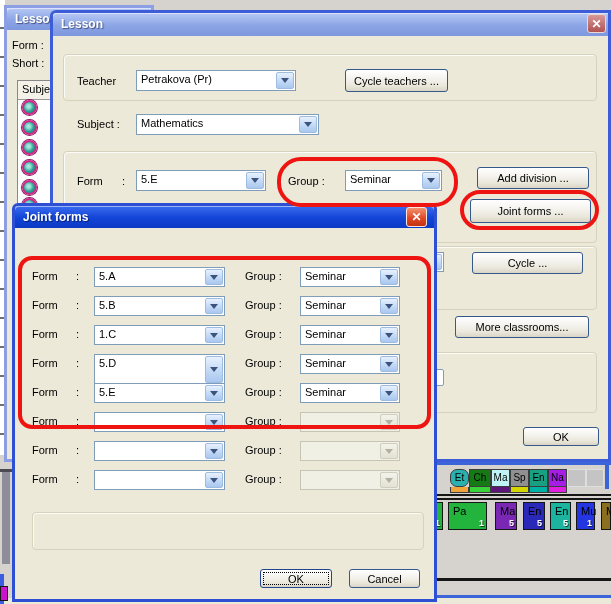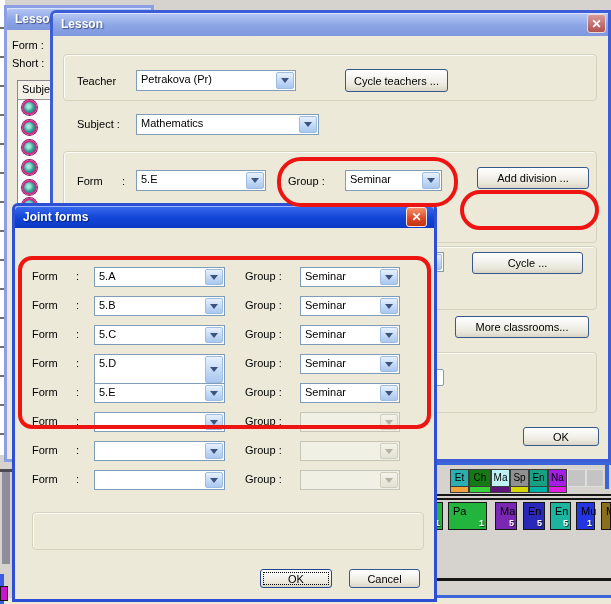--- a/index.html
+++ b/index.html
@@ -72,21 +72,21 @@
 
 <div id="screen">
 
   <div class="abs ruler z1" style="left:0;top:0;width:5px;height:460px;"></div>
   <div class="abs z1" style="left:0;top:455px;width:611px;height:149px;background:#d6d3ce;"></div>
   <div class="abs z1" style="left:0;top:598px;width:611px;height:6px;background:#ece9d8;"></div>
 
   <div class="abs z2" style="left:437px;top:461px;width:174px;height:4px;background:#3a64d8;"></div>
   <div class="abs z2" style="left:605px;top:461px;width:4px;height:28px;background:#3a64d8;"></div>
 
-  <div class="abs scell z2" style="left: 450px; top: 469px; width: 19px; height: 18px; background-color: rgb(42, 176, 174);"><span>Et</span></div>
+  <div class="abs scell z2" style="left: 450px; top: 469px; width: 19px; height: 18px; background-color: rgb(42, 176, 174); border-radius: 7px;"><span>Et</span></div>
   <div class="abs scell z2" style="left: 469px; top: 469px; width: 22px; height: 18px; background-color: rgb(21, 122, 21);"><span>Ch</span></div>
   <div class="abs scell z2" style="left: 491px; top: 469px; width: 19px; height: 18px; background-color: rgb(191, 242, 244);"><span>Ma</span></div>
   <div class="abs scell z2" style="left: 510px; top: 469px; width: 19px; height: 18px; background-color: rgb(144, 144, 144);"><span>Sp</span></div>
   <div class="abs scell z2" style="left: 529px; top: 469px; width: 19px; height: 18px; background-color: rgb(23, 160, 130);"><span>En</span></div>
   <div class="abs scell z2" style="left: 548px; top: 469px; width: 19px; height: 18px; background-color: rgb(164, 30, 230);"><span>Na</span></div>
   <div class="abs graycell z2" style="left:567px;top:469px;width:19px;height:18px;"></div>
   <div class="abs graycell z2" style="left:586px;top:469px;width:18px;height:18px;"></div>
 
   <div class="abs strip z2" style="left: 450px; top: 487px; width: 19px; height: 6px; background-color: rgb(240, 164, 60);"></div>
   <div class="abs strip z2" style="left: 469px; top: 487px; width: 22px; height: 6px; background-color: rgb(58, 212, 58);"></div>
@@ -166,20 +166,21 @@
       </span>
   </div>
   <span class="abs lbl z21" style="left:288px;top:175px;">Group :</span>
   <div class="abs combo z21" style="left:345px;top:170px;width:97px;height:21px;">
     <span class="ctext">Seminar</span>
     <span class="cbtn">
         <i class="tri"></i>
       </span>
   </div>
   <button class="abs xpbtn z21" style="left:477px;top:167px;width:112px;height:22px;">Add division ...</button>
+  <button class="abs xpbtn z21" style="left:470px;top:199px;width:121px;height:24px;">Joint forms ...</button>
 
   <div class="abs gbox z21" style="left:340px;top:246px;width:257px;height:64px;"></div>
   <div class="abs combo z21" style="left:370px;top:252px;width:74px;height:20px;">
     <span class="cbtn">
         <i class="tri"></i>
       </span>
   </div>
   <button class="abs xpbtn z21" style="left:472px;top:252px;width:111px;height:22px;">Cycle ...</button>
   <button class="abs xpbtn z21" style="left:455px;top:316px;width:134px;height:22px;">More classrooms...</button>
   <div class="abs gbox z21" style="left:340px;top:352px;width:257px;height:61px;"></div>
@@ -222,21 +223,21 @@
   <div class="abs combo z31" style="left:300px;top:296px;width:100px;height:20px;">
       <span class="ctext">Seminar</span>
       <span class="cbtn">
         <i class="tri"></i>
       </span>
     </div>
 
   <span class="abs lbl z31" style="left:32px;top:328px;">Form</span>
   <span class="abs lbl z31" style="left:76px;top:328px;">:</span>
   <div class="abs combo z31" style="left:94px;top:325px;width:131px;height:20px;">
-      <span class="ctext">5.C</span>
+      <span class="ctext">1.C</span>
       <span class="cbtn">
         <i class="tri"></i>
       </span>
     </div>
   <span class="abs lbl z31" style="left:245px;top:328px;">Group :</span>
   <div class="abs combo z31" style="left:300px;top:325px;width:100px;height:20px;">
       <span class="ctext">Seminar</span>
       <span class="cbtn">
         <i class="tri"></i>
       </span>

